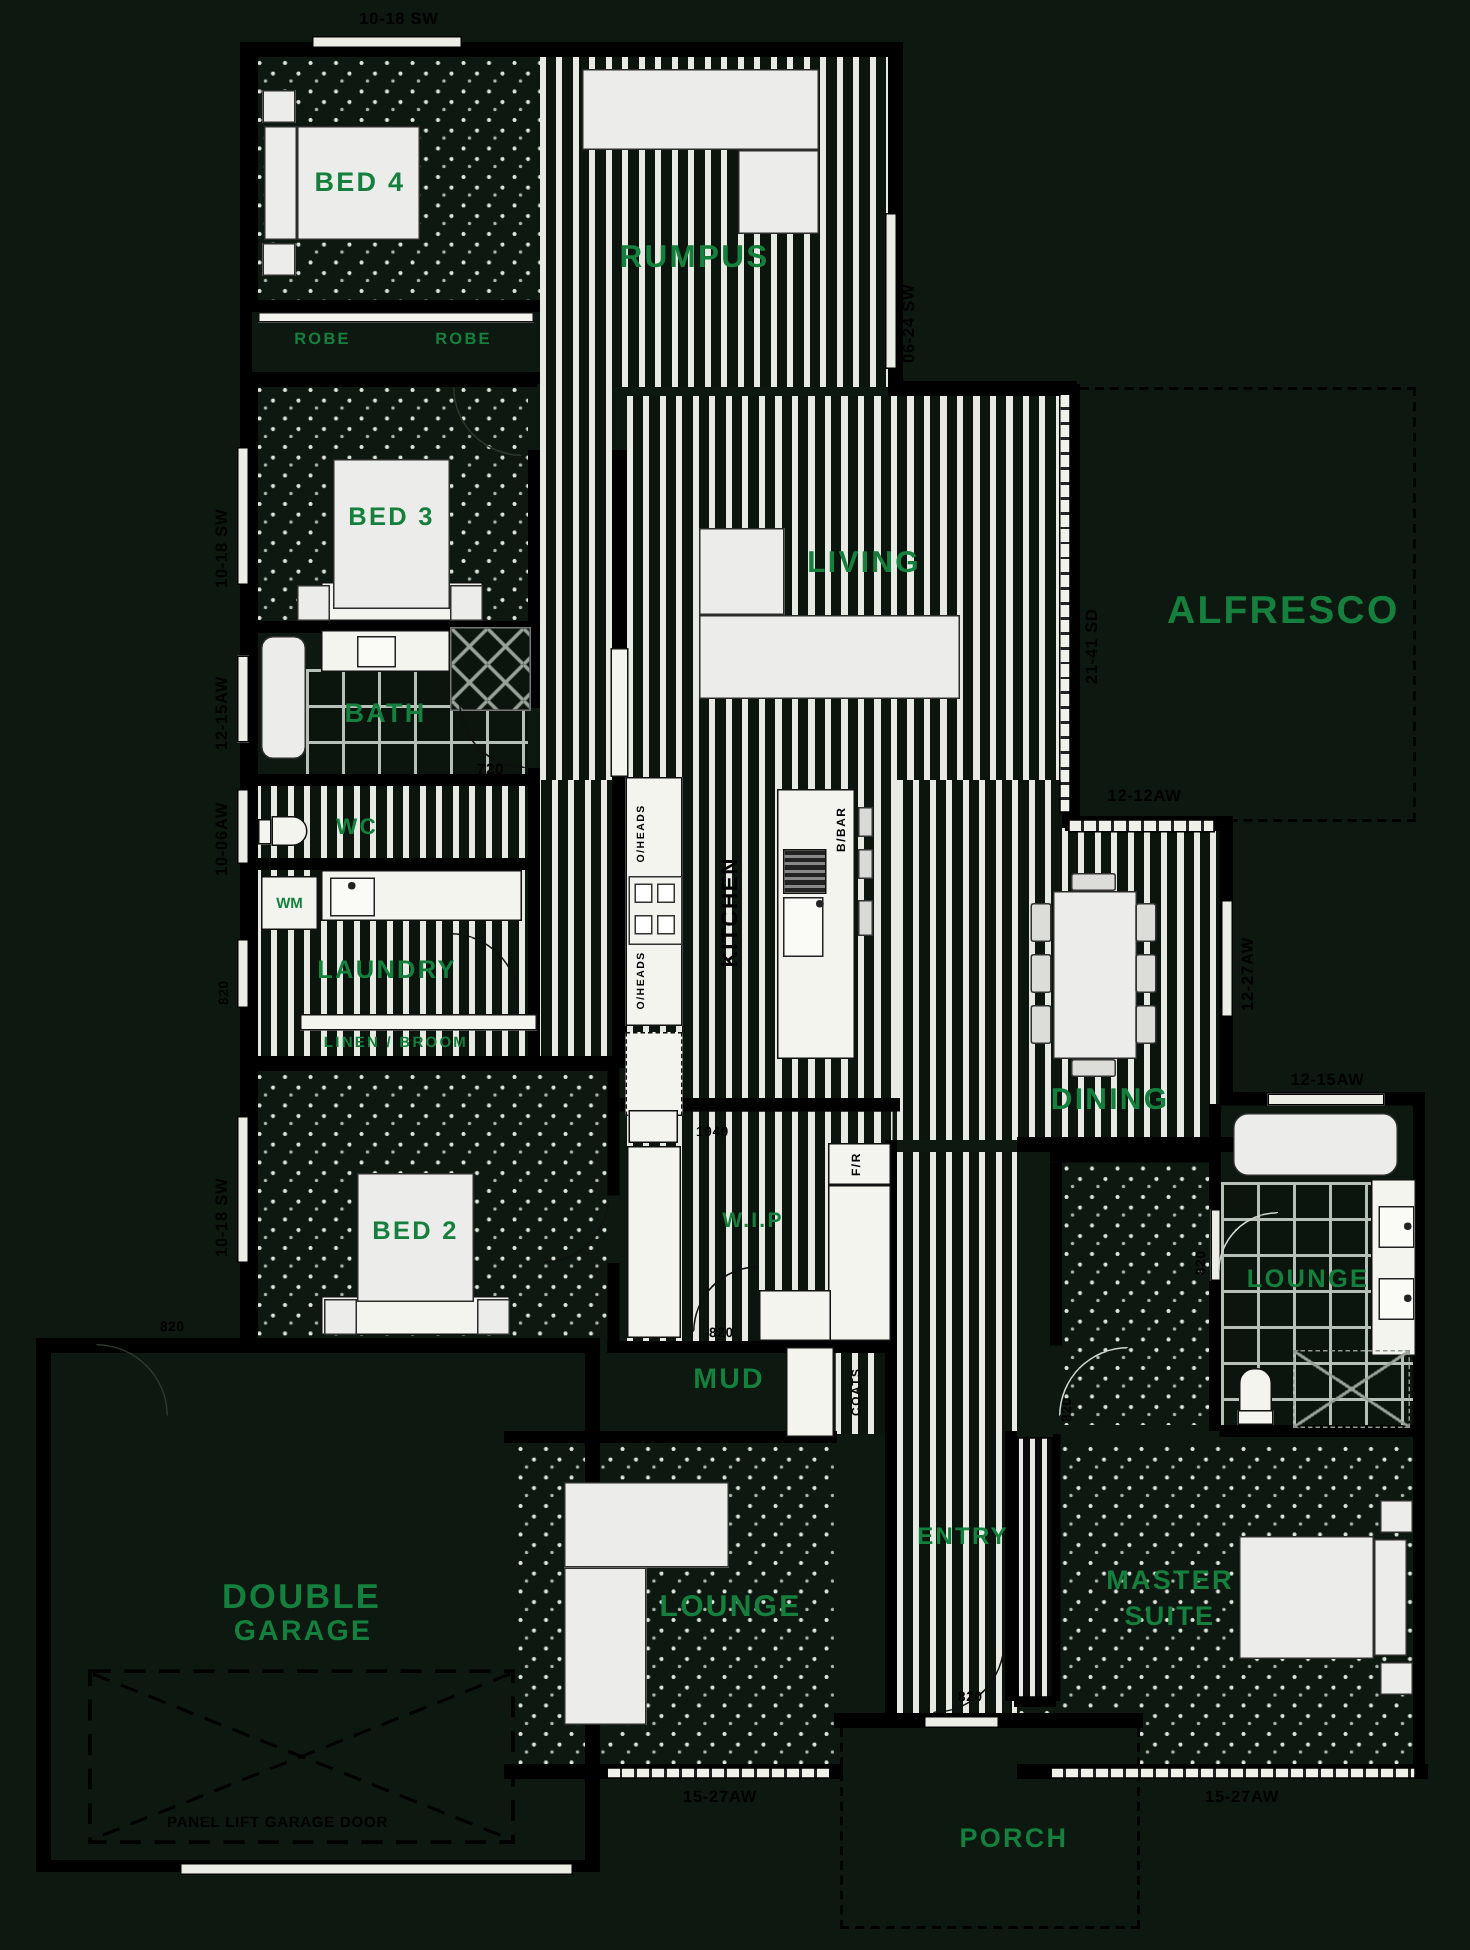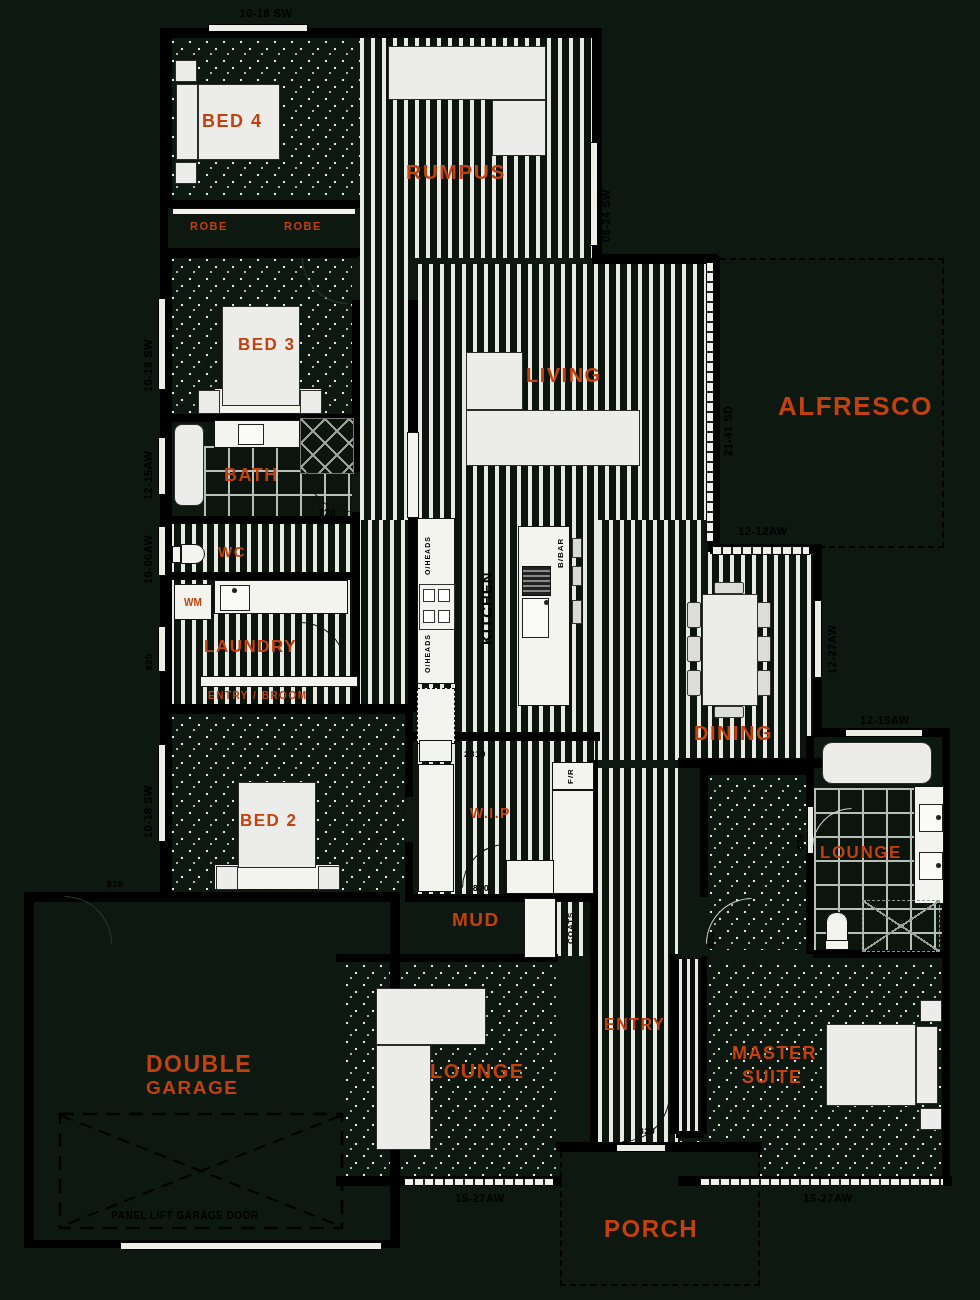--- a/index.html
+++ b/index.html
@@ -16,21 +16,21 @@
     background-image:radial-gradient(circle at 3px 4px,#dfe6dc 1.1px,transparent 1.6px),
                      radial-gradient(circle at 12px 11px,#dfe6dc 1.1px,transparent 1.6px),
                      radial-gradient(circle at 7px 16px,#aeb8ac .9px,transparent 1.4px);
     background-size:17px 19px;}
   .timber{position:absolute;background:repeating-linear-gradient(90deg,#e7eae2 0 4px,#0b140d 4px 11px);}
   .tiles{position:absolute;background-color:#0b140d;
     background-image:linear-gradient(#b7c0b7 2px,transparent 2px),linear-gradient(90deg,#b7c0b7 2px,transparent 2px);
     background-size:24px 24px;}
   .dark{position:absolute;background:#0c1810;}
   .slats{position:absolute;background:repeating-linear-gradient(90deg,#e8e8e4 0 3px,#0b0b0b 3px 8px);border:1px solid #000;box-sizing:border-box;}
-  .lbl{position:absolute;color:#c2410c;font-weight:bold;letter-spacing:1.5px;white-space:nowrap;line-height:1.1;}
+  .lbl{position:absolute;color:#15803d;font-weight:bold;letter-spacing:1.5px;text-align:center;white-space:nowrap;line-height:1.1;}
   .vlbl{position:absolute;color:#000;font-weight:bold;letter-spacing:1px;white-space:nowrap;
         writing-mode:vertical-rl;transform:rotate(180deg);text-align:center;}
   .dim{position:absolute;color:#000;font-weight:bold;font-size:11px;letter-spacing:.5px;white-space:nowrap;text-align:center;}
   .vdim{position:absolute;color:#000;font-weight:bold;font-size:11px;letter-spacing:.5px;white-space:nowrap;
         writing-mode:vertical-rl;transform:rotate(180deg);}
   .arc{position:absolute;box-sizing:border-box;border:1.6px solid transparent;}
   .xcross{background-image:
     linear-gradient(to top right,transparent calc(50% - 1px),#98a298 calc(50% - 1px) calc(50% + 1px),transparent calc(50% + 1px)),
     linear-gradient(to bottom right,transparent calc(50% - 1px),#98a298 calc(50% - 1px) calc(50% + 1px),transparent calc(50% + 1px));}
   .sink{position:absolute;background:#fafaf6;border:1.3px solid #222;box-sizing:border-box;}
@@ -139,21 +139,21 @@
   <div class="lbl" style="left:284px;top:220px;width:50px;font-size:11px;">ROBE</div>
 
   <div class="furn" style="left:388px;top:46px;width:158px;height:54px;"></div>
   <div class="furn" style="left:492px;top:100px;width:54px;height:56px;"></div>
   <div class="lbl" style="left:406px;top:160px;width:114px;font-size:21px;">RUMPUS</div>
 
   <div class="white" style="left:214px;top:388px;width:108px;height:26px;"></div>
   <div class="furn" style="left:198px;top:390px;width:22px;height:24px;"></div>
   <div class="furn" style="left:300px;top:390px;width:22px;height:24px;"></div>
   <div class="furn" style="left:222px;top:306px;width:78px;height:100px;"></div>
-  <div class="lbl" style="left:226px;top:336px;width:70px;font-size:17px;margin-left:12px;">BED 3</div>
+  <div class="lbl" style="left:226px;top:336px;width:70px;font-size:17px;">BED 3</div>
 
   <div class="furn" style="left:174px;top:424px;width:30px;height:82px;border-radius:8px;"></div>
   <div class="white" style="left:214px;top:420px;width:86px;height:28px;"></div>
   <div class="sink" style="left:238px;top:424px;width:26px;height:21px;"></div>
   <div class="tiles xcross" style="left:300px;top:418px;width:52px;height:54px;border:1.5px solid #777;"></div>
   <div class="lbl" style="left:224px;top:466px;width:66px;font-size:18px;">BATH</div>
   <div class="dim" style="left:310px;top:508px;width:34px;font-size:10px;">720</div>
   <div class="arc" style="left:306px;top:468px;width:44px;height:44px;border-left-color:#101010;border-bottom-color:#101010;border-bottom-left-radius:100%;"></div>
 
   <div class="white" style="left:172px;top:546px;width:9px;height:17px;"></div>
@@ -161,21 +161,21 @@
   <div class="lbl" style="left:218px;top:544px;width:40px;font-size:15px;">WC</div>
   <div class="white" style="left:174px;top:584px;width:38px;height:36px;display:flex;align-items:center;justify-content:center;">
     <span class="lbl" style="position:static;font-size:10px;letter-spacing:0;">WM</span>
   </div>
   <div class="white" style="left:214px;top:580px;width:134px;height:34px;"></div>
   <div class="sink" style="left:220px;top:585px;width:30px;height:26px;"></div>
   <div class="dot" style="left:232px;top:588px;"></div>
   <div class="lbl" style="left:204px;top:638px;width:108px;font-size:17px;">LAUNDRY</div>
   <div class="arc" style="left:300px;top:622px;width:46px;height:46px;border-right-color:#101010;border-top-color:#101010;border-top-right-radius:100%;"></div>
   <div class="white" style="left:200px;top:676px;width:158px;height:11px;"></div>
-  <div class="lbl" style="left:208px;top:690px;width:112px;font-size:10px;">ENTRY / BROOM</div>
+  <div class="lbl" style="left:208px;top:690px;width:112px;font-size:10px;">LINEN / BROOM</div>
 
   <div class="furn" style="left:466px;top:352px;width:57px;height:58px;"></div>
   <div class="furn" style="left:466px;top:410px;width:174px;height:56px;"></div>
   <div class="lbl" style="left:526px;top:364px;width:100px;font-size:20px;">LIVING</div>
 
   <div class="white" style="left:417px;top:518px;width:38px;height:166px;"></div>
   <div class="vlbl" style="left:424px;top:530px;height:52px;font-size:7px;">O/HEADS</div>
   <div class="vlbl" style="left:424px;top:628px;height:52px;font-size:7px;">O/HEADS</div>
   <div class="abs" style="left:419px;top:584px;width:34px;height:44px;border:1px solid #333;">
     <span class="burner" style="left:3px;top:4px;"></span>
@@ -190,21 +190,21 @@
   <div class="abs" style="left:522px;top:566px;width:27px;height:28px;background:repeating-linear-gradient(0deg,#222 0 3px,#888 3px 5px);border:1px solid #111;"></div>
   <div class="sink" style="left:522px;top:598px;width:27px;height:40px;"></div>
   <div class="dot" style="left:544px;top:600px;"></div>
   <div class="stool" style="left:572px;top:538px;width:10px;height:20px;"></div>
   <div class="stool" style="left:572px;top:566px;width:10px;height:20px;"></div>
   <div class="stool" style="left:572px;top:600px;width:10px;height:24px;"></div>
 
   <div class="white" style="left:552px;top:762px;width:42px;height:28px;"></div>
   <div class="vlbl" style="left:566px;top:764px;height:24px;font-size:8px;">F/R</div>
   <div class="white" style="left:419px;top:740px;width:33px;height:22px;"></div>
-  <div class="dim" style="left:456px;top:749px;width:38px;font-size:9px;">2310</div>
+  <div class="dim" style="left:456px;top:749px;width:38px;font-size:9px;">1940</div>
   <div class="white" style="left:418px;top:764px;width:36px;height:128px;"></div>
   <div class="white" style="left:552px;top:790px;width:42px;height:104px;"></div>
   <div class="white" style="left:506px;top:860px;width:48px;height:34px;"></div>
   <div class="lbl" style="left:470px;top:806px;width:64px;font-size:14px;">W.I.P</div>
   <div class="dim" style="left:464px;top:883px;width:34px;font-size:9px;">820</div>
   <div class="arc" style="left:462px;top:844px;width:44px;height:44px;border-left-color:#101010;border-top-color:#101010;border-top-left-radius:100%;"></div>
   <div class="lbl" style="left:452px;top:910px;width:68px;font-size:19px;">MUD</div>
   <div class="white" style="left:524px;top:898px;width:32px;height:60px;"></div>
   <div class="vlbl" style="left:566px;top:904px;height:48px;font-size:8px;">COATS</div>
 
@@ -241,21 +241,21 @@
   <div class="lbl" style="left:820px;top:844px;width:104px;font-size:17px;">LOUNGE</div>
   <div class="white" style="left:826px;top:912px;width:22px;height:30px;border-radius:10px 10px 0 0;"></div>
   <div class="white" style="left:825px;top:940px;width:24px;height:10px;"></div>
   <div class="abs xcross" style="left:862px;top:900px;width:78px;height:52px;border:1.5px dashed #8f988f;box-sizing:border-box;"></div>
   <div class="vdim" style="left:795px;top:810px;height:40px;font-size:9px;">820</div>
   <div class="arc" style="left:812px;top:808px;width:40px;height:40px;border-left-color:#cfd6cf;border-top-color:#cfd6cf;border-top-left-radius:100%;"></div>
 
   <div class="lbl" style="left:604px;top:1016px;width:76px;font-size:16px;">ENTRY</div>
   <div class="arc" style="left:622px;top:1094px;width:48px;height:48px;border-right-color:#101010;border-bottom-color:#101010;border-bottom-right-radius:100%;"></div>
   <div class="dim" style="left:630px;top:1126px;width:34px;font-size:9px;">820</div>
-  <div class="lbl" style="left:604px;top:1216px;width:100px;font-size:24px;">PORCH</div>
+  <div class="lbl" style="left:626px;top:1216px;width:100px;font-size:18px;">PORCH</div>
 
   <div class="slats" style="left:678px;top:958px;width:24px;height:174px;"></div>
   <div class="vdim" style="left:706px;top:908px;height:40px;font-size:9px;">820</div>
   <div class="arc" style="left:706px;top:898px;width:46px;height:46px;border-left-color:#cfd6cf;border-top-color:#cfd6cf;border-top-left-radius:100%;"></div>
   <div class="furn" style="left:826px;top:1024px;width:90px;height:82px;"></div>
   <div class="furn" style="left:916px;top:1026px;width:22px;height:78px;"></div>
   <div class="furn" style="left:920px;top:1000px;width:22px;height:22px;"></div>
   <div class="furn" style="left:920px;top:1108px;width:22px;height:22px;"></div>
   <div class="lbl" style="left:732px;top:1044px;width:96px;font-size:18px;">MASTER</div>
   <div class="lbl" style="left:742px;top:1068px;width:76px;font-size:18px;">SUITE</div>

